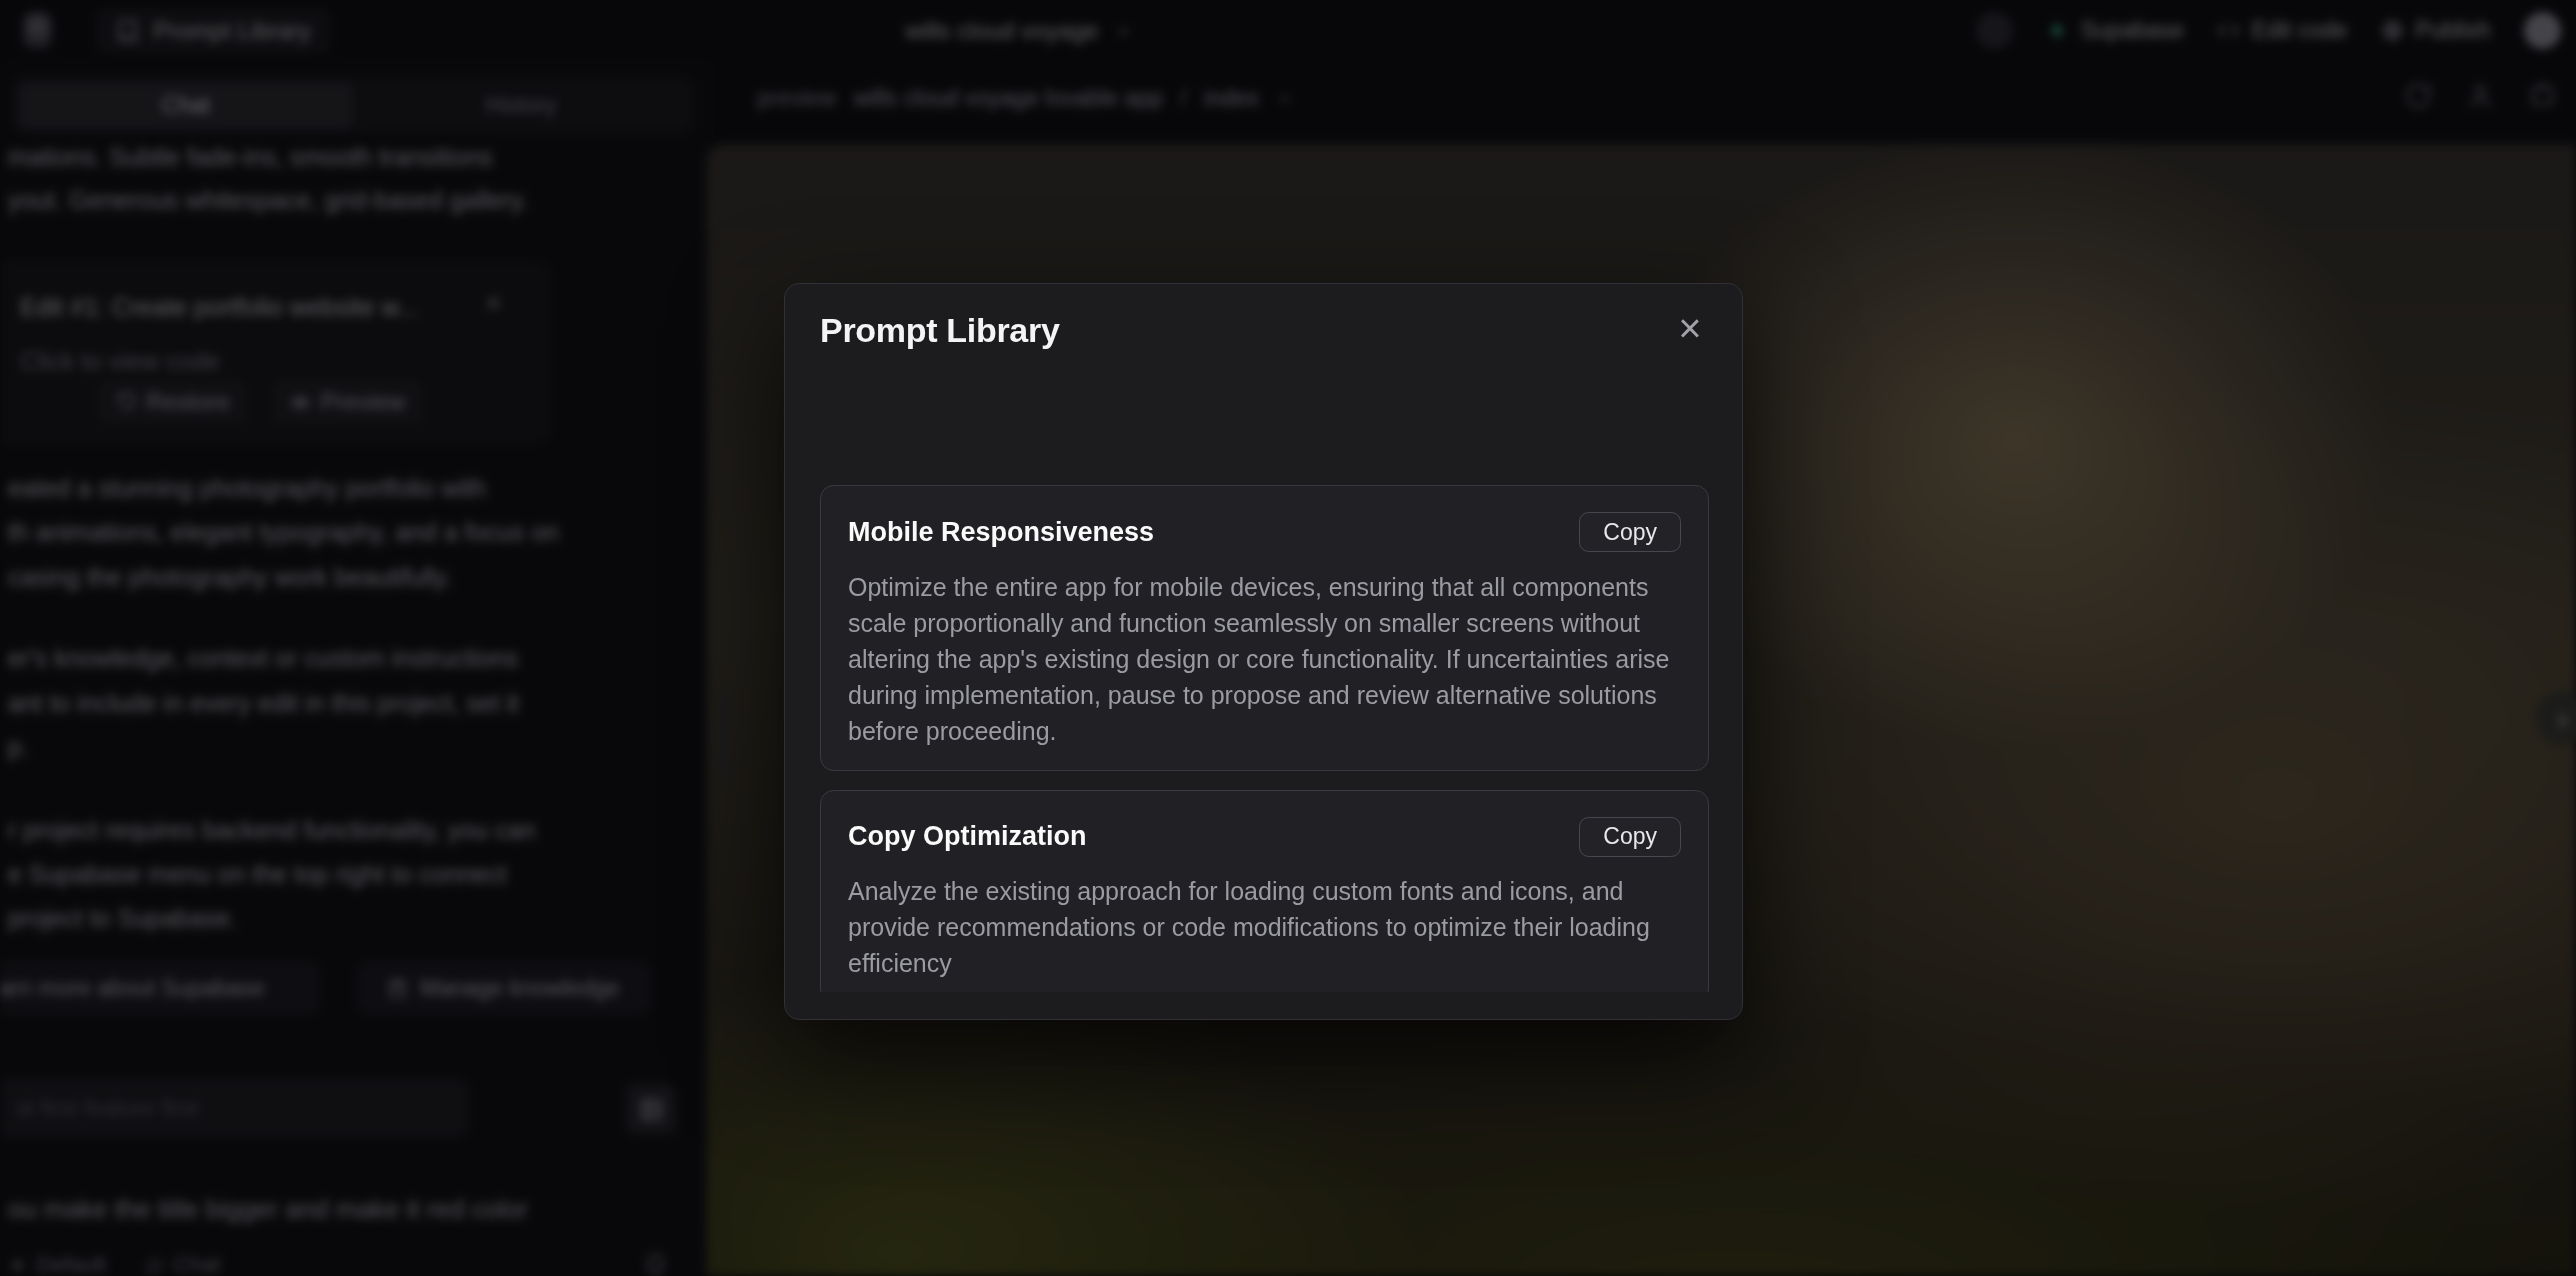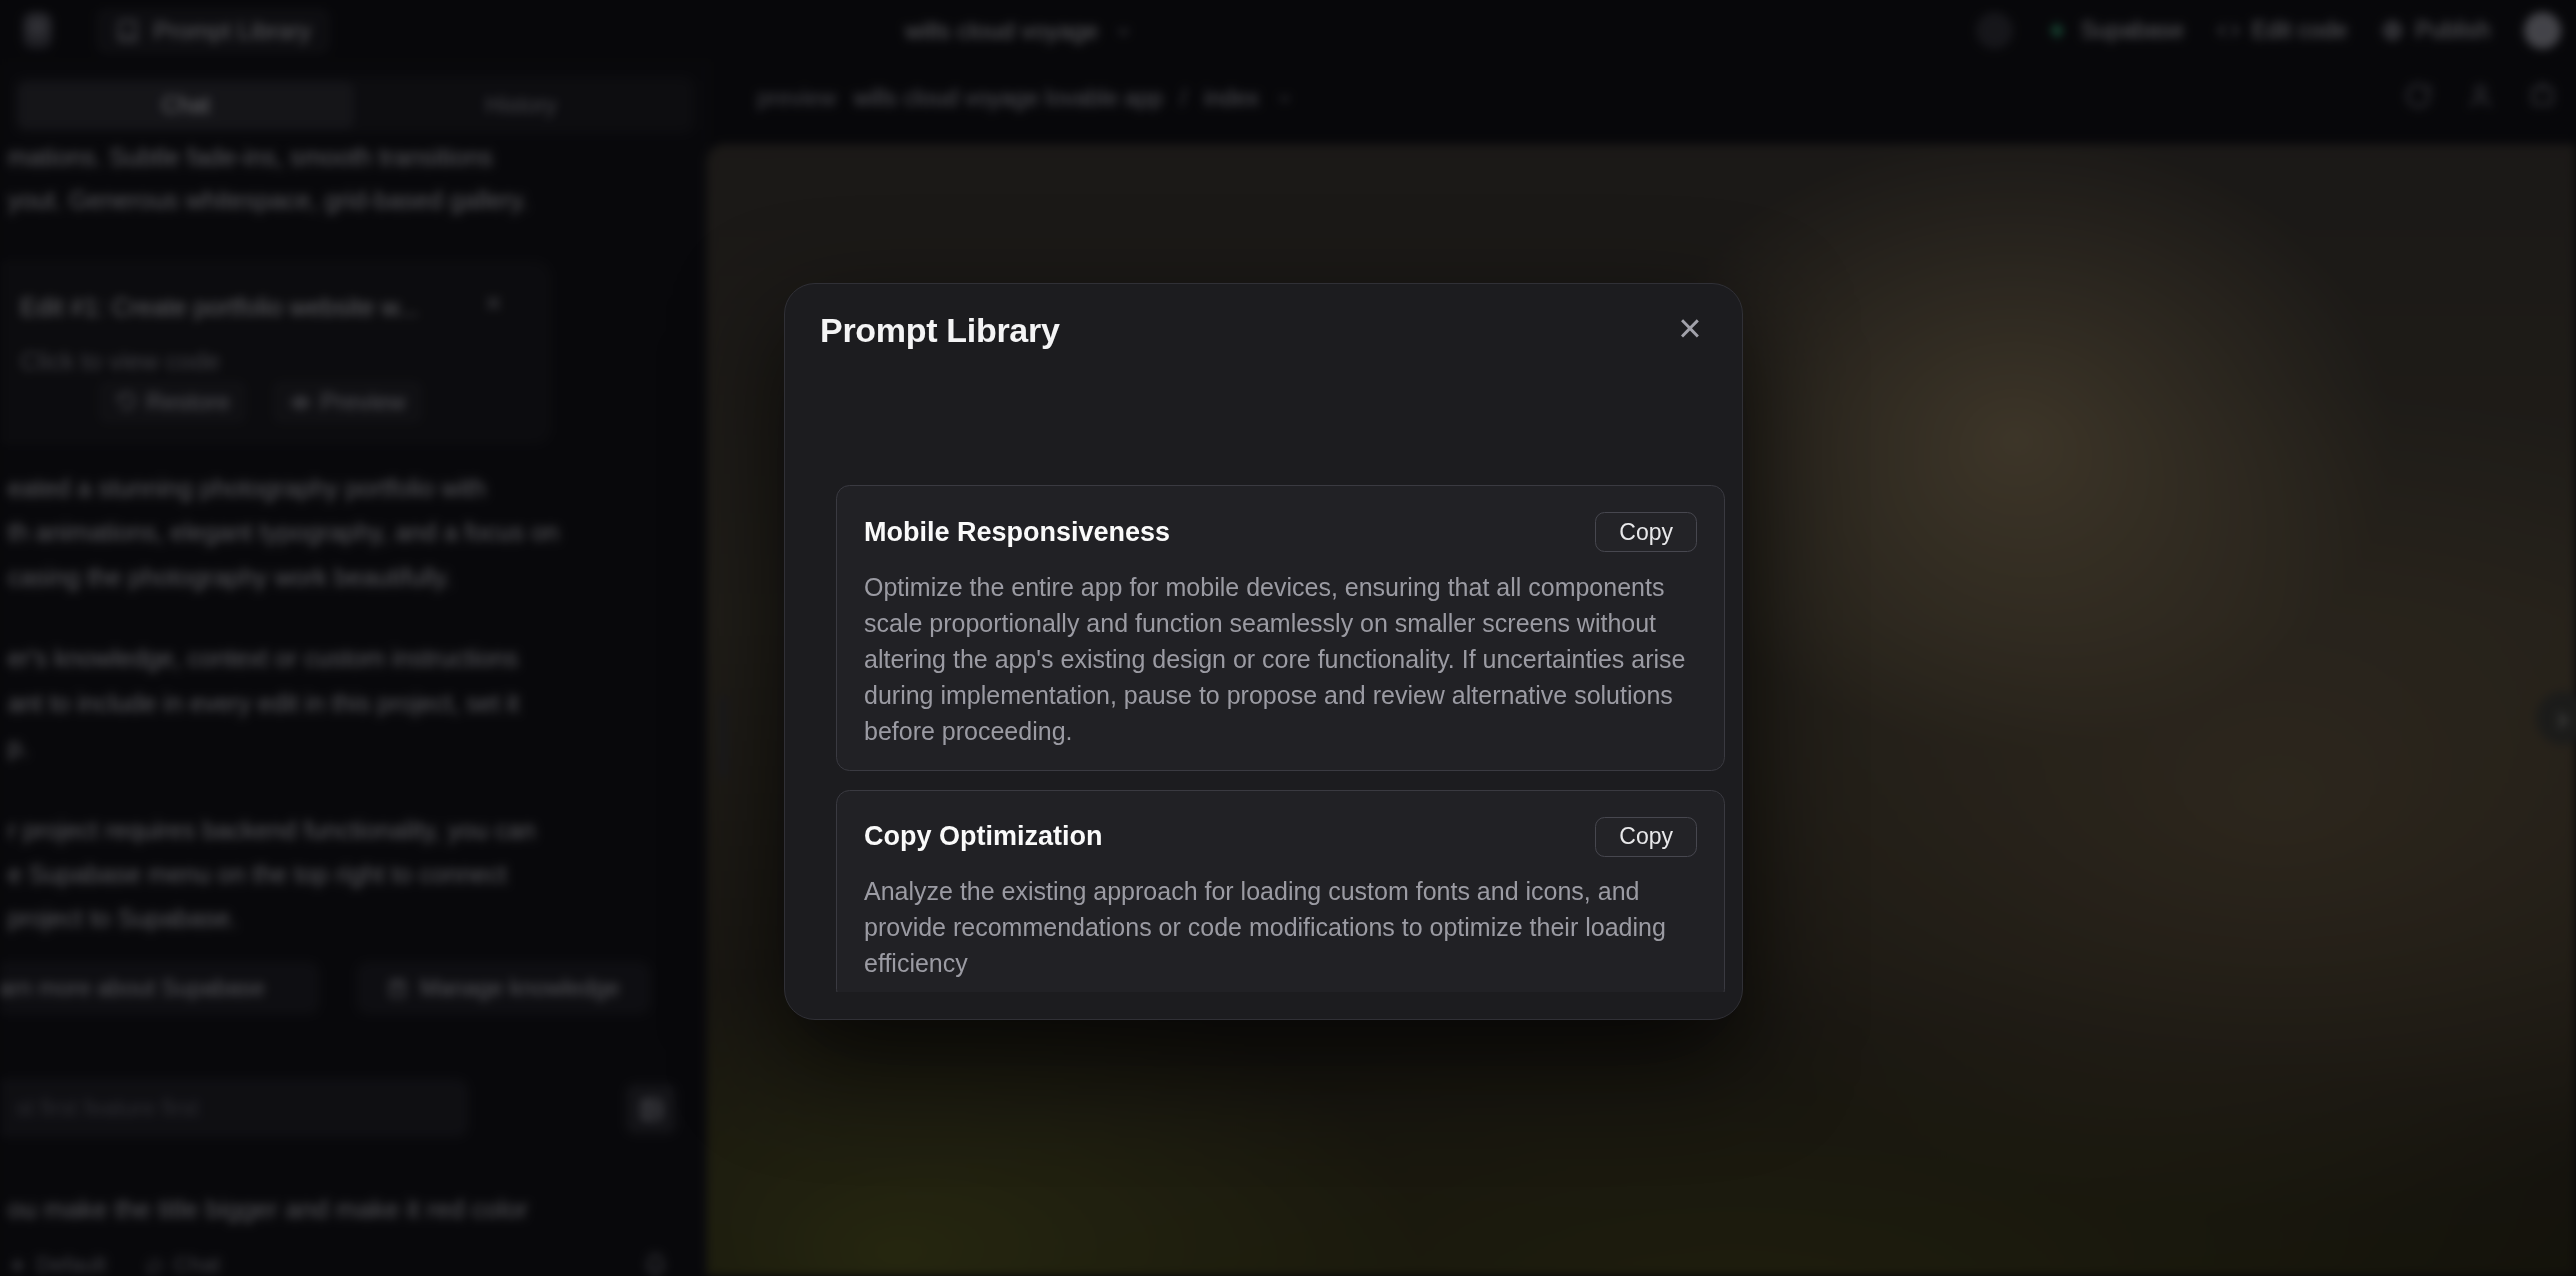--- a/index.html
+++ b/index.html
@@ -70,31 +70,31 @@
       radial-gradient(751px 414px at 10% 98%, rgba(150,160,42,0.38), rgba(150,160,42,0) 70%),
       radial-gradient(1444px 414px at 55% 104%, rgba(125,125,32,0.38), rgba(125,125,32,0) 72%),
       linear-gradient(180deg,#39342b 0%,#46402f 42%,#393322 72%,#221f0e 100%); }
   .edge-handle { position:absolute; right:-13.5px; top:691px; width:54px; height:54px; border-radius:50%;
                  background:#3b3b33; color:#c9c9c2; font-size:33px; display:flex; align-items:center;
                  justify-content:center; }
   .drag-pill { position:absolute; left:720px; top:695px; width:6.7px; height:83px; border-radius:3.9px; background:#3a3a3e; }
 
   
   .modal { position:absolute; left:784px; top:283px; width:959px; height:737px; background:#1c1c1f;
-           border:1px solid #303036; border-radius:31px; box-shadow:0 39px 106px rgba(0,0,0,0.75);
+           border:1px solid #303036; border-radius:15px; box-shadow:0 39px 106px rgba(0,0,0,0.75);
            z-index:5; }
   .m-title { position:absolute; left:35px; top:27px; font-size:34px; font-weight:700; letter-spacing:-0.3px; color:#f4f4f5; }
   .m-close { position:absolute; right:29px; top:21px; width:46px; height:46px; border:none; background:transparent;
              color:#a1a1aa; font-size:40px; line-height:42px; cursor:pointer; font-family:inherit; }
   .m-search { position:absolute; left:35px; top:104px; width:889px; height:64px; background:#232327;
               border:1px solid #47474f; border-radius:11.6px; color:#e4e4e7; font-size:26px; padding:0 25px;
               font-family:inherit; outline:none; }
   .m-search::placeholder { color:#a6a6af; }
   .prompt-list { position:absolute; left:35px; top:201px; width:889px; height:507px; overflow:hidden;
-                 display:flex; flex-direction:column; gap:19px;margin-left:16px; }
+                 display:flex; flex-direction:column; gap:19px; }
   .pcard { background:#212125; border:1px solid #3a3a41; border-radius:13.5px; padding:21px 27px; flex:none; }
   .pcard-head { display:flex; align-items:center; justify-content:space-between; min-height:50px; }
   .pcard-title { font-size:27px; font-weight:700; color:#fafafa; }
   .copy-btn { height:40px; padding:0 23px; background:#232327; border:1px solid #47474f; border-radius:9.6px;
               color:#e8e8ea; font-size:23px; font-family:inherit; cursor:pointer; }
   .pcard-desc { margin-top:11.6px; font-size:25px; line-height:36px; color:#9b9ba3; }
 </style>
 </head>
 <body>
 

